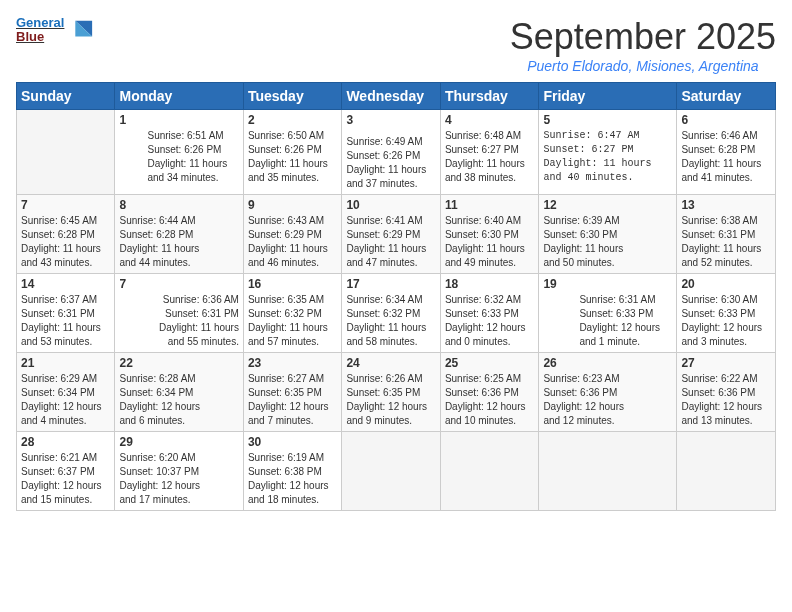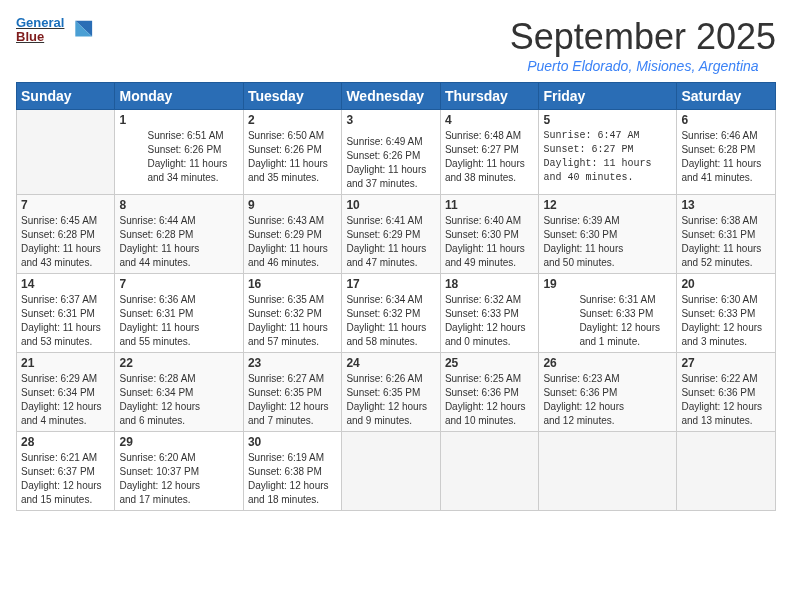--- a/index.html
+++ b/index.html
@@ -222,21 +222,21 @@
       <tr>
         <td>
           <span class="day-number">14</span>
           <div class="day-info" style="white-space: pre-line;">Sunrise: 6:37 AM
 Sunset: 6:31 PM
 Daylight: 11 hours
 and 53 minutes.</div>
         </td>
         <td>
           <span class="day-number">7</span>
-          <div class="day-info" style="white-space: pre-line;">Sunrise: 6:36 AM
+          <div class="day-info" style="white-space: pre-line; text-align: right;">Sunrise: 6:36 AM
 Sunset: 6:31 PM
 Daylight: 11 hours
 and 55 minutes.</div>
         </td>
         <td>
           <span class="day-number">16</span>
           <div class="day-info" style="white-space: pre-line;">Sunrise: 6:35 AM
 Sunset: 6:32 PM
 Daylight: 11 hours
 and 57 minutes.</div>

